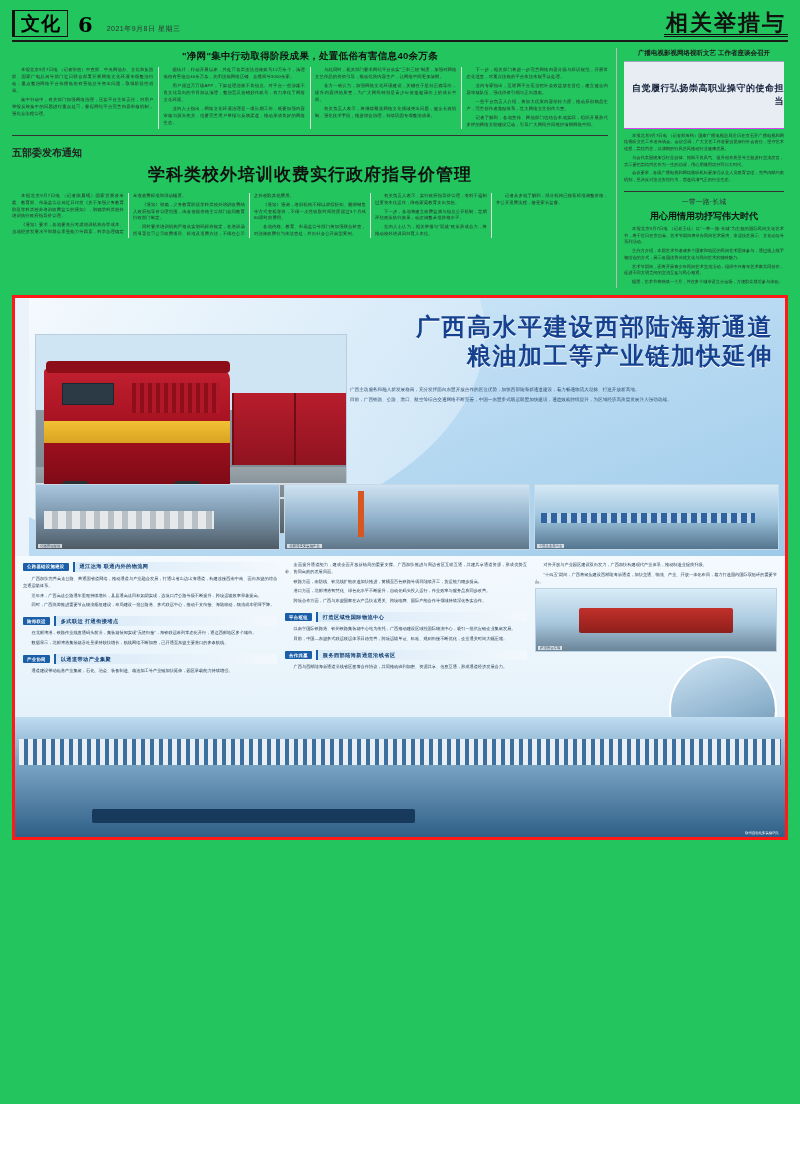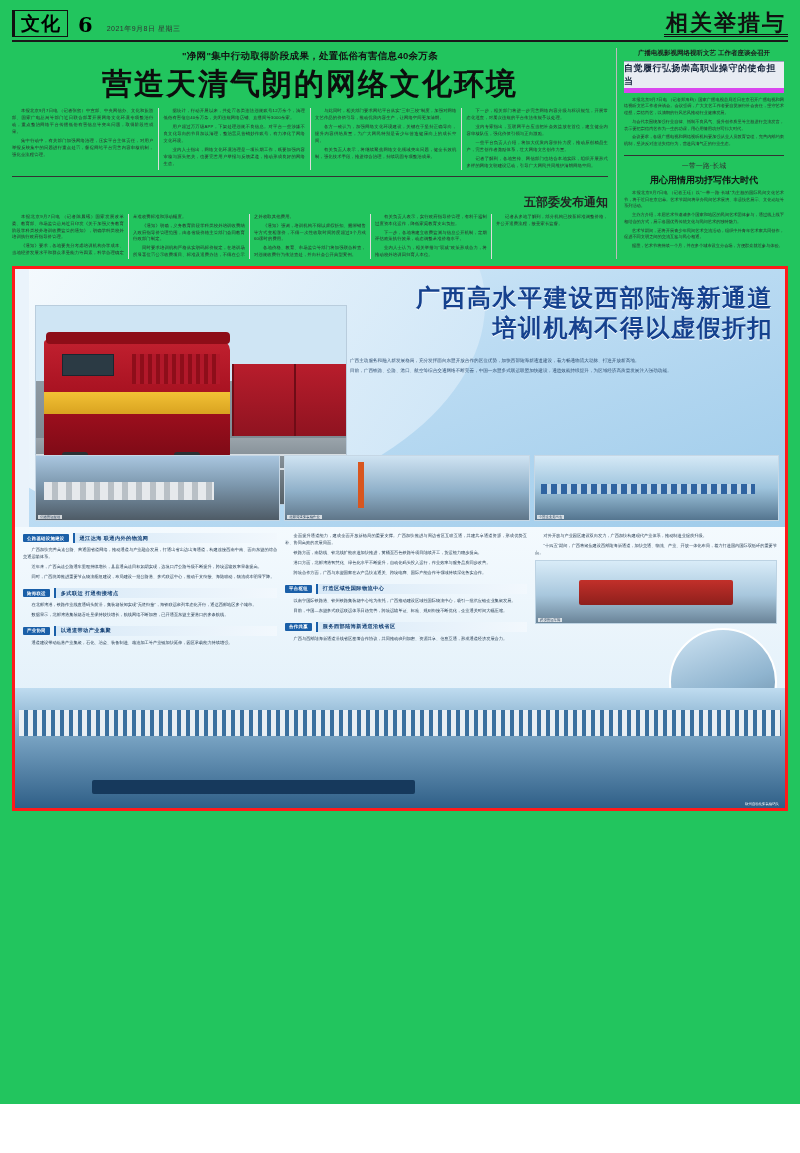--- a/index.html
+++ b/index.html
@@ -97,25 +97,25 @@
   .body-text {
     font-size: 4.3px;
     line-height: 1.62;
     text-align: justify;
     color: #2b2b2b;
     letter-spacing: .15px;
   }
   .body-text p { margin: 0 0 2px 0; text-indent: 9px; }
 
   .sub-kicker {
-    text-align: right;
-    font-size: 12px;
+    text-align: left;
+    font-size: 10px;
     font-weight: bold;
     color: #222;
-    margin: 17px 0 3px 0;
+    margin: 10px 0 3px 0;
   }
   .sub-headline {
     text-align: center;
     font-family: "DejaVu Serif", serif;
     font-size: 17px;
     font-weight: bold;
     letter-spacing: 1px;
     color: #111;
     margin: 2px 0 7px 0;
   }
@@ -125,26 +125,26 @@
     text-align: center;
     font-size: 6.5px;
     font-weight: bold;
     line-height: 1.5;
     color: #1b1b1b;
     margin-bottom: 3px;
   }
   .rail-title-band {
     background: #e8ecf3;
     border-top: 1px solid #9aa7bd;
-    border-bottom: 5px solid #d946ef;
-    text-align: left;
+    border-bottom: 1px solid #d946ef;
+    text-align: right;
     font-size: 9px;
     font-weight: bold;
     color: #16243c;
-    padding: 0 0;
+    padding: 20px 0;
     letter-spacing: .5px;
     margin-bottom: 4px;
   }
   .rail-body { font-size: 4.2px; line-height: 1.6; text-align: justify; color: #2b2b2b; }
   .rail-body p { margin: 0 0 2px 0; text-indent: 8px; }
   .rail-sep { border-top: 1px solid #333; margin: 7px 0 5px 0; }
   .rail-mini-title {
     text-align: center;
     font-size: 9px;
     font-weight: bold;
@@ -359,40 +359,40 @@
       <div class="pubdate">2021年9月8日 星期三</div>
     </div>
     <div class="logo">相关举措与</div>
   </div>
 
   <div class="top-zone">
 
     <div class="main-cols">
 
       <div class="kicker">"净网"集中行动取得阶段成果，处置低俗有害信息40余万条</div>
-      <h1 class="headline">营造天清气朗的网络文化环境</h1>
 
       <div class="cols4 body-text">
         <p>本报北京9月7日电 （记者张贺）中宣部、中央网信办、文化和旅游部、国家广电总局等部门近日联合部署开展网络文化环境专项整治行动，重点整治网络平台传播低俗有害信息等突出问题，取得阶段性成果。</p>
         <p>集中行动中，有关部门加强网络治理，压实平台主体责任，对用户举报反映集中的问题进行重点处置，督促网站平台完善内容审核机制，强化全流程管理。</p>
         <p>据统计，行动开展以来，共处置各类违法违规账号12万余个，清理低俗有害信息40余万条，关闭违规网络店铺、直播间等3000余家。</p>
         <p>用户超过万万级APP，下架处理违规不良信息。对平台一些涉嫌不良文化导向的节目加以清理，整治恶意营销炒作账号，有力净化了网络文化环境。</p>
         <p>业内人士指出，网络文化环境治理是一项长期工作，既要加强内容审核与源头把关，也要完善用户举报与反馈渠道，推动形成良好的网络生态。</p>
         <p>与此同时，相关部门要求网站平台落实"三审三校"制度，加强对网络文艺作品的价值引导，推动优质内容生产，让网络空间更加清朗。</p>
         <p>各方一致认为，加强网络文化环境建设，关键在于坚持正确导向，提升内容供给质量，为广大网民特别是青少年营造健康向上的成长空间。</p>
         <p>有关负责人表示，将继续聚焦网络文化领域突出问题，健全长效机制，强化技术手段，推进综合治理，持续巩固专项整治成果。</p>
         <p>下一步，相关部门将进一步完善网络内容分级与标识规范，开展常态化巡查，对屡次违规的平台依法依规予以处理。</p>
         <p>业内专家指出，互联网平台应当把社会效益放在首位，建立健全内容审核队伍，强化价值引领与正向激励。</p>
         <p>一些平台负责人介绍，将加大优质内容扶持力度，推动原创精品生产，完善创作者激励体系，壮大网络文艺创作力量。</p>
         <p>记者了解到，各地宣传、网信部门也结合本地实际，组织开展形式多样的网络文明建设活动，引导广大网民共同维护清朗网络空间。</p>
       </div>
 
       <div class="rule-thin"></div>
 
       <div class="sub-kicker">五部委发布通知</div>
+      <h2 class="sub-headline">学科类校外培训收费实行政府指导价管理</h2>
 
       <div class="cols5 body-text">
         <p>本报北京9月7日电 （记者陈晨曦）国家发展改革委、教育部、市场监管总局近日印发《关于加强义务教育阶段学科类校外培训收费监管的通知》，明确学科类校外培训执行政府指导价管理。</p>
         <p>《通知》要求，各地要充分考虑培训机构办学成本、当地经济发展水平和群众承受能力等因素，科学合理确定基准收费标准和浮动幅度。</p>
         <p>《通知》明确，义务教育阶段学科类校外培训收费纳入政府指导价管理范围，由各省级价格主管部门会同教育行政部门制定。</p>
         <p>同时要求培训机构严格落实明码标价规定，在培训场所显著位置公示收费项目、标准及退费办法，不得在公示之外收取其他费用。</p>
         <p>《通知》强调，培训机构不得以虚假折扣、捆绑销售等方式变相涨价，不得一次性收取时间跨度超过3个月或60课时的费用。</p>
         <p>各地价格、教育、市场监管等部门将加强联合检查，对违规收费行为依法查处，并向社会公开典型案例。</p>
         <p>有关负责人表示，实行政府指导价管理，有利于遏制过度资本化运作，降低家庭教育支出负担。</p>
         <p>下一步，各地将建立收费监测与信息公开机制，定期评估政策执行效果，动态调整基准价格水平。</p>
@@ -441,21 +441,21 @@
           <div class="loco-win"></div>
           <div class="loco-grill"></div>
           <div class="loco-band"></div>
           <div class="wagon w1"></div>
           <div class="wagon w2"></div>
           <div class="photo-caption">2021年4月28日，中越班列从南宁国际铁路港开出。</div>
         </div>
 
         <div class="hero-title-wrap">
           <div class="hero-title">广西高水平建设西部陆海新通道</div>
-          <div class="hero-title ln2">培训机构不得以虚假折扣</div>
+          <div class="hero-title ln2">粮油加工等产业链加快延伸</div>
         </div>
 
         <div class="hero-lead">
           <p>广西主动服务和融入新发展格局，充分发挥面向东盟开放合作的区位优势，加快西部陆海新通道建设，着力畅通物流大动脉、打造开放新高地。</p>
           <p>目前，广西铁路、公路、港口、航空等综合交通网络不断完善，中国—东盟多式联运联盟加快建设，通道效能持续提升，为区域经济高质量发展注入强劲动能。</p>
         </div>
 
         <div class="photo-strip">
           <div class="strip-item ph-truck">
             <div class="strip-cap">公路货运提速</div>

